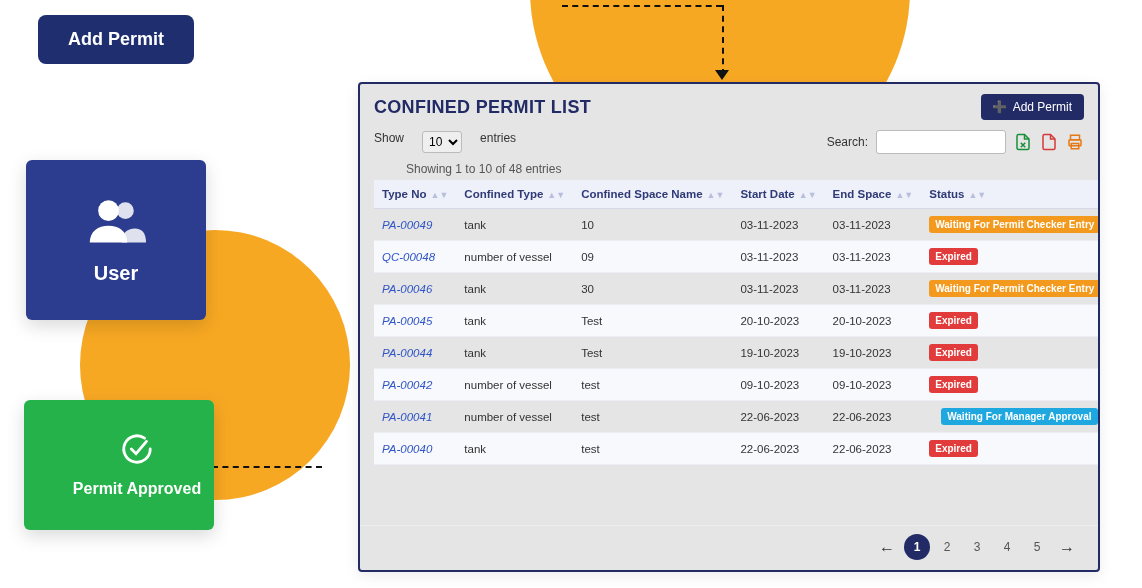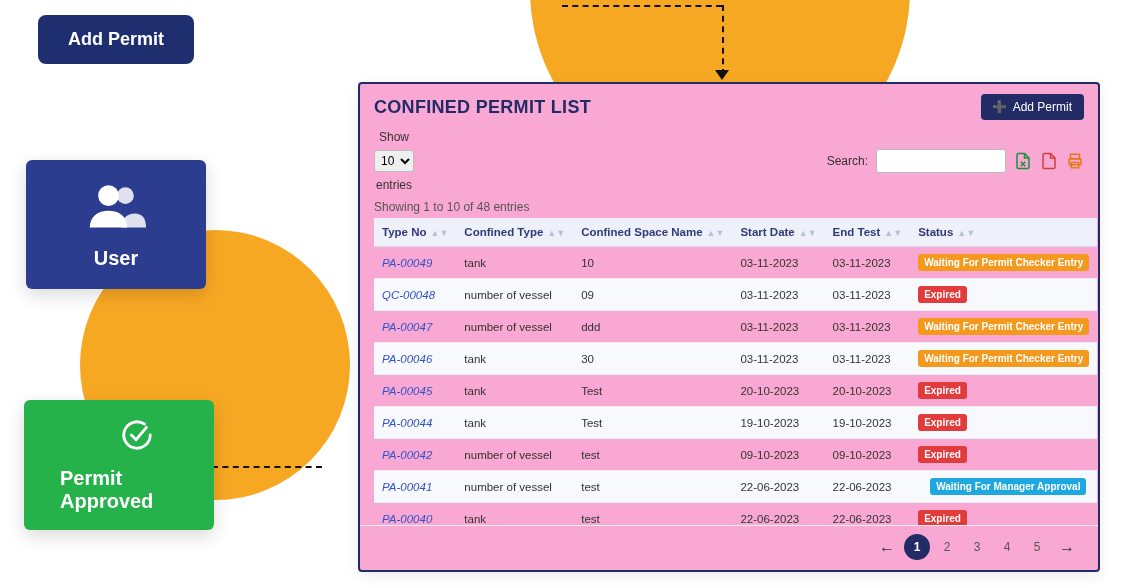--- a/index.html
+++ b/index.html
@@ -10,40 +10,40 @@
   .mid-circle{width:270px;height:270px;left:80px;top:230px;}
 
   .dash-arrow{position:absolute;border-top:2px dashed #111;z-index:1;}
   .arrow-down-vert{position:absolute;border-left:2px dashed #111;height:70px;left:722px;top:5px;z-index:1;}
   .arrow-down-horz{position:absolute;border-top:2px dashed #111;width:160px;left:562px;top:5px;z-index:1;}
   .arrow-down-head{position:absolute;left:715px;top:70px;width:0;height:0;border-left:7px solid transparent;border-right:7px solid transparent;border-top:10px solid #111;z-index:1;}
   .arrow-left-line{width:110px;left:212px;top:466px;z-index:1;}
   .arrow-left-head{position:absolute;left:204px;top:459px;width:0;height:0;border-top:7px solid transparent;border-bottom:7px solid transparent;border-right:10px solid #111;z-index:1;}
 
   .add-permit-btn{position:absolute;left:38px;top:15px;background:#1e2e6f;color:#fff;border-radius:8px;padding:14px 30px;font-size:18px;font-weight:600;z-index:3;}
-  .user-card{position:absolute;left:26px;top:160px;width:180px;height:129px;background:#2c3d8f;border-radius:6px;color:#fff;display:flex;flex-direction:column;align-items:center;justify-content:center;gap:12px;box-shadow:0 6px 18px rgba(0,0,0,.15);z-index:3;}
+  .user-card{position:absolute;left:26px;top:160px;width:180px;height:160px;background:#2c3d8f;border-radius:6px;color:#fff;display:flex;flex-direction:column;align-items:center;justify-content:center;gap:12px;box-shadow:0 6px 18px rgba(0,0,0,.15);z-index:3;}
   .user-card svg{width:60px;height:50px;fill:#fff;}
   .user-card span{font-size:20px;font-weight:600;}
   .approved-card{position:absolute;left:24px;top:400px;width:190px;height:130px;background:#25b24a;border-radius:6px;color:#fff;display:flex;flex-direction:column;align-items:center;justify-content:center;gap:10px;box-shadow:0 6px 18px rgba(0,0,0,.15);z-index:3;}
-  .approved-card span{font-size:20px;font-weight:600;padding-left:36px;}
-
-  .panel{position:absolute;left:358px;top:82px;width:742px;height:490px;background:#f9a8d4;border:2px solid #222b65;border-radius:4px;z-index:2;box-shadow:0 4px 14px rgba(0,0,0,.08);display:flex;flex-direction:column;}
+  .approved-card span{font-size:16px;font-weight:600;padding-left:36px;}
+
+  .panel{position:absolute;left:358px;top:82px;width:742px;height:490px;background:#e5e5e5;border:2px solid #222b65;border-radius:4px;z-index:2;box-shadow:0 4px 14px rgba(0,0,0,.08);display:flex;flex-direction:column;}
   .panel-head{display:flex;align-items:center;justify-content:space-between;padding:10px 14px 6px 14px;}
   .panel-title{color:#222b65;font-size:18px;font-weight:700;letter-spacing:.3px;}
   .add-permit-sm{background:#222b65;color:#fff;border:none;border-radius:4px;padding:6px 12px;font-size:12px;display:flex;align-items:center;gap:5px;cursor:pointer;}
   .add-permit-sm .plus{font-weight:700;}
 
   .toolbar{display:flex;align-items:center;justify-content:space-between;padding:4px 14px;font-size:12px;color:#333;}
-  .toolbar .left{display:flex;align-items:center;gap:6px;flex-direction:column;}
+  .toolbar .left{display:flex;gap:18px;}
   .toolbar select{border:1px solid #bbb;border-radius:3px;padding:2px 2px;font-size:12px;}
   .toolbar .right{display:flex;align-items:center;gap:8px;}
   .toolbar input[type=text]{border:1px solid #bbb;border-radius:3px;padding:4px 6px;width:130px;font-size:12px;}
   .export-ico{cursor:pointer;display:inline-flex;}
 
-  .showing{font-size:12px;color:#555;padding:4px 14px 4px 14px;}
+  .showing{font-size:12px;color:#555;padding:4px 14px 4px 14px;margin-left:32px;}
 
   .tbl-wrap{padding:0 14px;flex:1;overflow:auto;}
   table{width:100%;border-collapse:collapse;font-size:11.5px;color:#333;}
   thead th{background:#eef1fa;color:#2f3a77;font-weight:700;text-align:left;padding:8px 8px;border-bottom:1px solid #d5d9ea;white-space:nowrap;position:relative;}
   thead th .sort{color:#b8bfdc;font-size:9px;padding-left:4px;}
   tbody td{padding:7px 8px;border-bottom:1px solid #eceef5;vertical-align:middle;}
   tbody tr:nth-child(even){background:#f8f9fd;}
   .typeno{color:#2f54c5;cursor:pointer;font-style:italic;}
   .badge{display:inline-block;color:#fff;font-size:10px;font-weight:600;padding:3px 6px;border-radius:3px;white-space:nowrap;}
   .b-orange{background:#f39a1e;}
@@ -137,49 +137,41 @@
   <div class="showing">Showing 1 to 10 of 48 entries</div>
 
   <div class="tbl-wrap">
     <table>
       <thead>
         <tr>
           <th><span>Type No</span><span class="sort">▲▼</span></th>
           <th><span>Confined Type</span><span class="sort">▲▼</span></th>
           <th><span>Confined Space Name</span><span class="sort">▲▼</span></th>
           <th><span>Start Date</span><span class="sort">▲▼</span></th>
-          <th><span>End Test</span><span class="sort">▲▼</span></th>
+          <th><span>End Space</span><span class="sort">▲▼</span></th>
           <th><span>Status</span><span class="sort">▲▼</span></th>
 
         </tr>
       </thead>
       <tbody id="tbody">
           <tr>
             <td class="typeno">PA-00049</td>
             <td>tank</td>
             <td>10</td>
             <td>03-11-2023</td>
             <td>03-11-2023</td>
             <td><span class="badge b-orange">Waiting For Permit Checker Entry</span></td>
           </tr>
           <tr>
             <td class="typeno">QC-00048</td>
             <td>number of vessel</td>
             <td>09</td>
             <td>03-11-2023</td>
             <td>03-11-2023</td>
             <td><span class="badge b-red">Expired</span></td>
-          </tr>
-          <tr>
-            <td class="typeno">PA-00047</td>
-            <td>number of vessel</td>
-            <td>ddd</td>
-            <td>03-11-2023</td>
-            <td>03-11-2023</td>
-            <td><span class="badge b-orange">Waiting For Permit Checker Entry</span></td>
           </tr>
           <tr>
             <td class="typeno">PA-00046</td>
             <td>tank</td>
             <td>30</td>
             <td>03-11-2023</td>
             <td>03-11-2023</td>
             <td><span class="badge b-orange">Waiting For Permit Checker Entry</span></td>
           </tr>
           <tr>

